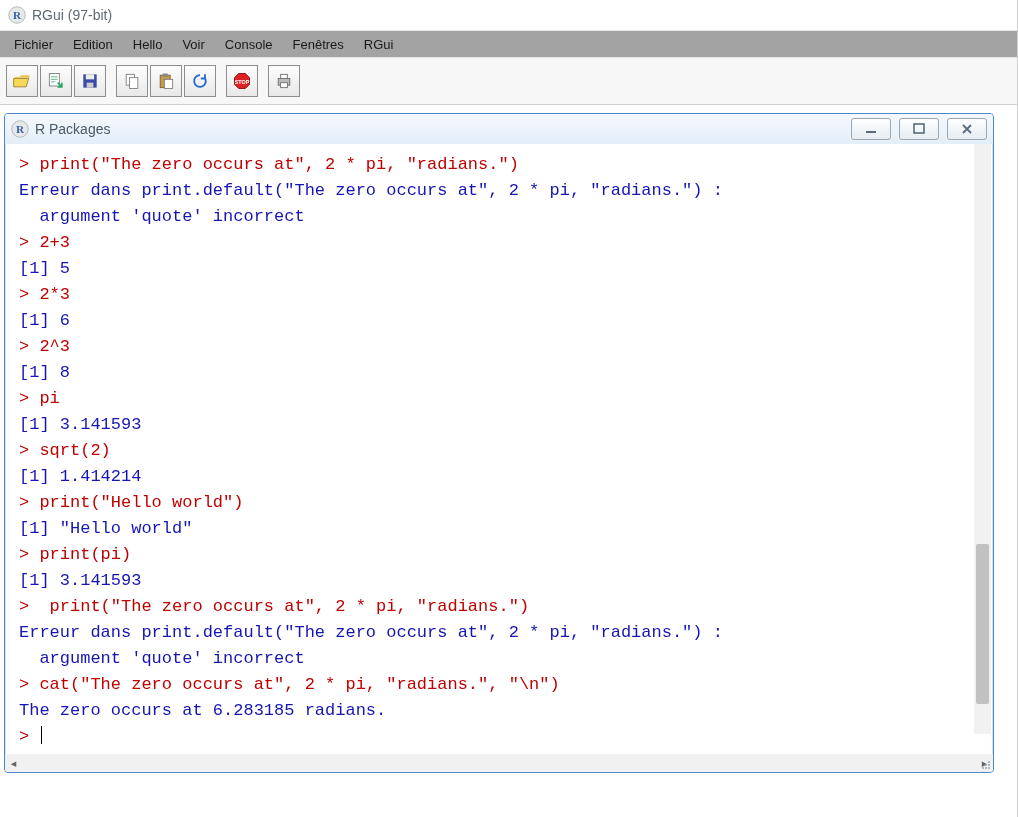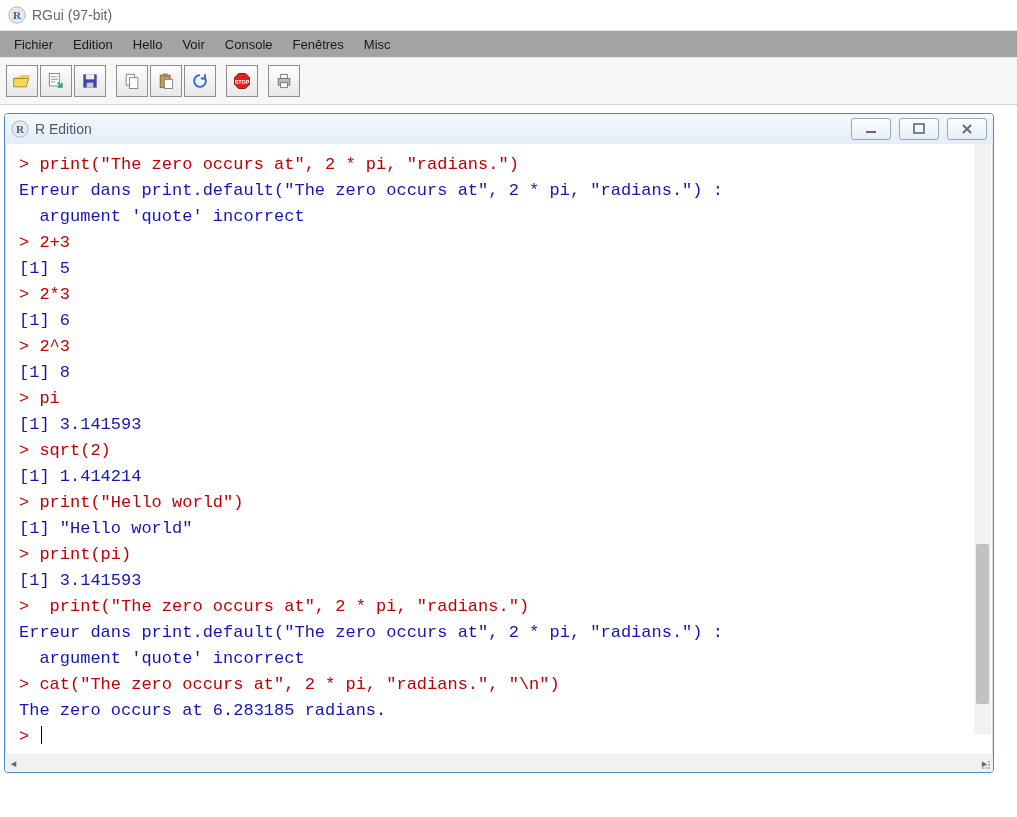--- a/index.html
+++ b/index.html
@@ -44,21 +44,21 @@
     <span>RGui (97-bit)</span>
   </div>
 
   <div class="menubar">
     <div class="item">Fichier</div>
     <div class="item">Edition</div>
     <div class="item">Hello</div>
     <div class="item">Voir</div>
     <div class="item">Console</div>
     <div class="item">Fenêtres</div>
-    <div class="item">Misc</div>
+    <div class="item">RGui</div>
   </div>
 
   <div class="toolbar">
     <div class="tbtn">
         <svg viewBox="0 0 24 24">
           <path d="M3 7h6l2-2h10v3H3z" fill="#e8c450"></path>
           <path d="M2 9h18l-3 10H2z" fill="#f4d858" stroke="#9a7a20"></path>
         </svg>
       </div>
     <div class="tbtn">
@@ -114,21 +114,21 @@
 
   <div class="mdi-area">
     <div class="child-window">
       <div class="child-title">
         <span class="logo">
           <svg viewBox="0 0 24 24">
               <circle cx="12" cy="12" r="11" fill="#e8e8e8" stroke="#9aa" stroke-width="1"></circle>
               <text x="12" y="17" text-anchor="middle" font-family="Georgia" font-weight="bold" font-size="15" fill="#3463a0">R</text>
             </svg>
         </span>
-        <span>R Edition</span>
+        <span>R Packages</span>
         <div class="winbtns">
           <div class="winbtn">
               <svg width="14" height="10" viewBox="0 0 14 10">
                 <rect x="2" y="7" width="10" height="2" fill="#5b6b7b"></rect>
               </svg>
             </div>
           <div class="winbtn">
               <svg width="14" height="12" viewBox="0 0 14 12">
                 <rect x="2" y="1" width="10" height="9" fill="none" stroke="#5b6b7b" stroke-width="1.6"></rect>
               </svg>

